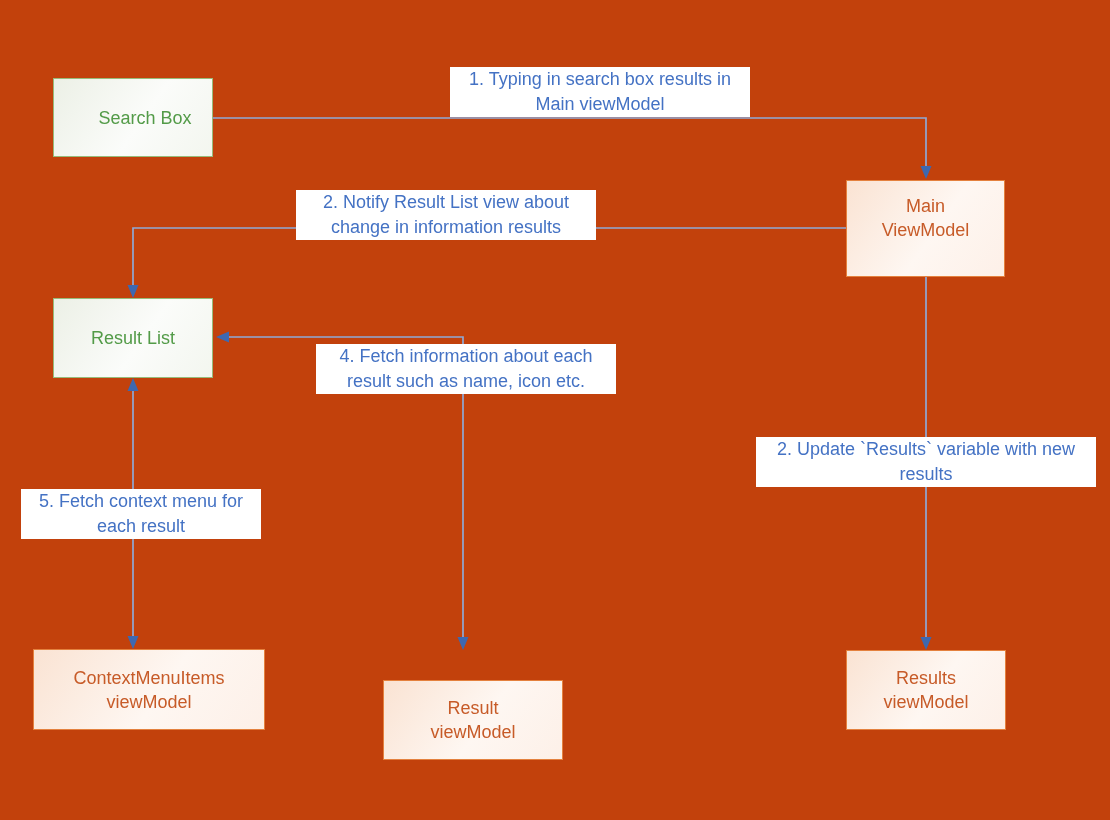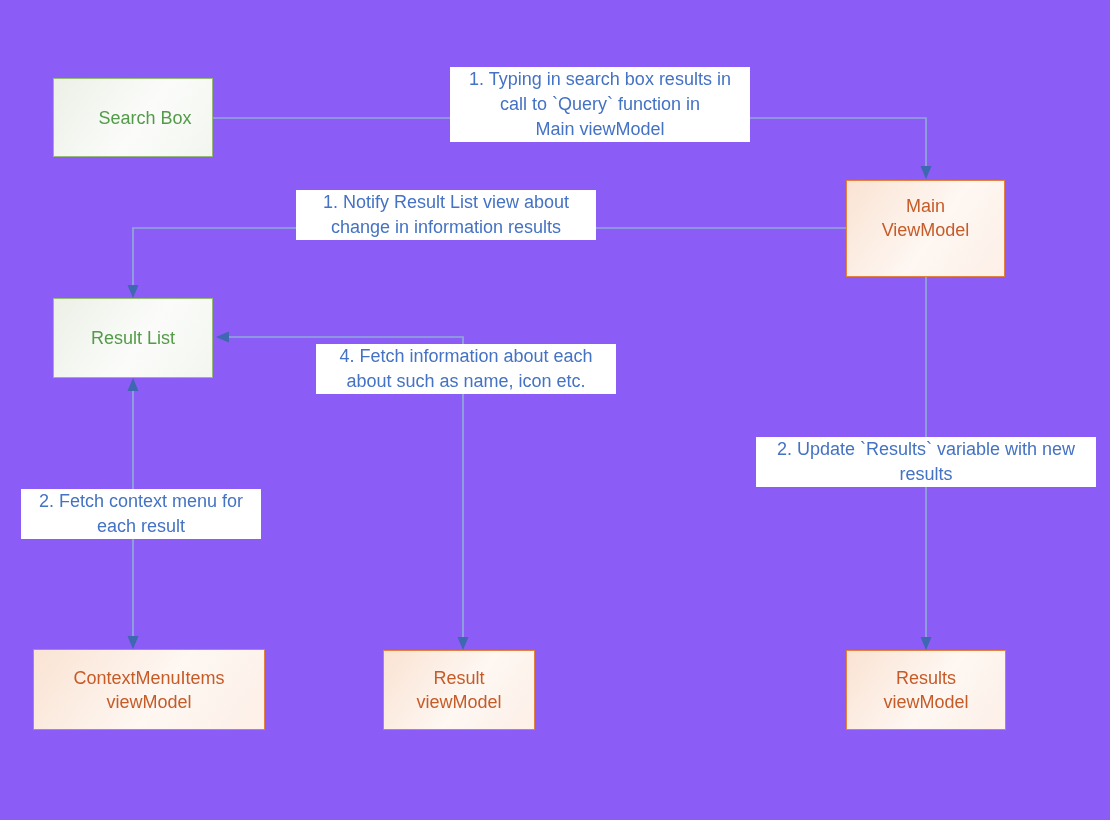--- a/index.html
+++ b/index.html
@@ -4,21 +4,21 @@
 <style>
   html, body {
     margin: 0;
     padding: 0;
     background: #ffffff;
   }
   #canvas {
     position: relative;
     width: 1110px;
     height: 820px;
-    background: #8b5cf6;
+    background: #c2410c;
     overflow: hidden;
     font-family: "Liberation Sans", sans-serif;
   }
   #connector-layer {
     position: absolute;
     left: 0; top: 0;
     width: 1110px;
     height: 820px;
     z-index: 1;
   }
@@ -98,41 +98,40 @@
 
     <g>
       <path class="conn" d="M 133 391 V 636"></path>
       <polygon class="arrowhead" points="127.5,391 138.5,391 133,378"></polygon>
       <polygon class="arrowhead" points="127.5,636 138.5,636 133,649"></polygon>
     </g>
   </svg>
 
   <div class="annotation" style="left:450px; top:67px; width:300px;">
     <span class="ann-line">1. Typing in search box results in</span>
-    <span class="ann-line">call to `Query` function in</span>
     <span class="ann-line">Main viewModel</span>
   </div>
 
   <div class="annotation" style="left:296px; top:190px; width:300px;">
-    <span class="ann-line">1. Notify Result List view about</span>
+    <span class="ann-line">2. Notify Result List view about</span>
     <span class="ann-line">change in information results</span>
   </div>
 
   <div class="annotation" style="left:316px; top:344px; width:300px;">
     <span class="ann-line">4. Fetch information about each</span>
-    <span class="ann-line">about such as name, icon etc.</span>
+    <span class="ann-line">result such as name, icon etc.</span>
   </div>
 
   <div class="annotation" style="left:756px; top:437px; width:340px;">
     <span class="ann-line">2. Update `Results` variable with new</span>
     <span class="ann-line">results</span>
   </div>
 
   <div class="annotation" style="left:21px; top:489px; width:240px;">
-    <span class="ann-line">2. Fetch context menu for</span>
+    <span class="ann-line">5. Fetch context menu for</span>
     <span class="ann-line">each result</span>
   </div>
 
   <div class="node green" style="left:53px; top:78px; width:160px; height:79px;padding-left:24px;">
     <span class="node-line">Search Box</span>
   </div>
 
   <div class="node orange" style="left:846px; top:180px; width:159px; height:97px; padding-bottom:22px;">
     <span class="node-line">Main</span>
     <span class="node-line">ViewModel</span>
@@ -140,21 +139,21 @@
 
   <div class="node green" style="left:53px; top:298px; width:160px; height:80px;">
     <span class="node-line">Result List</span>
   </div>
 
   <div class="node orange" style="left:33px; top:649px; width:232px; height:81px;">
     <span class="node-line">ContextMenuItems</span>
     <span class="node-line">viewModel</span>
   </div>
 
-  <div class="node orange" style="left:383px; top:650px; width:152px; height:80px;">
+  <div class="node orange" style="left:383px; top:680px; width:180px; height:80px;">
     <span class="node-line">Result</span>
     <span class="node-line">viewModel</span>
   </div>
 
   <div class="node orange" style="left:846px; top:650px; width:160px; height:80px;">
     <span class="node-line">Results</span>
     <span class="node-line">viewModel</span>
   </div>
 
 </div>

